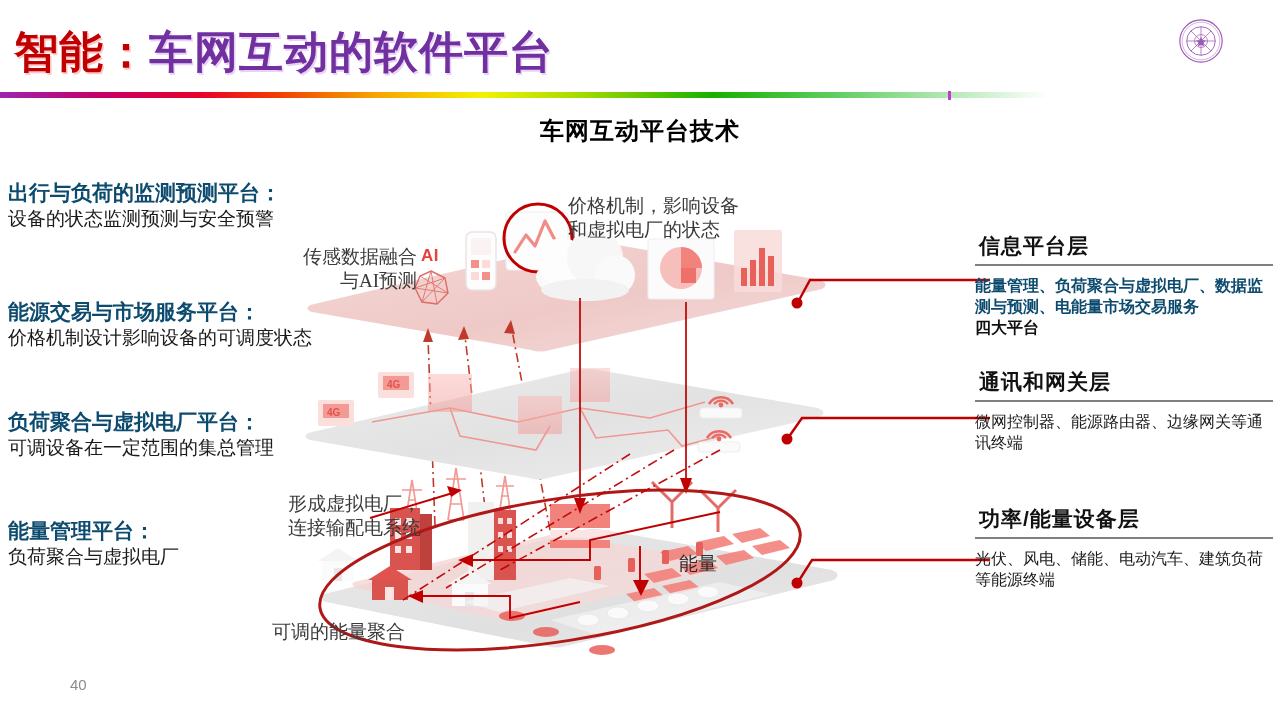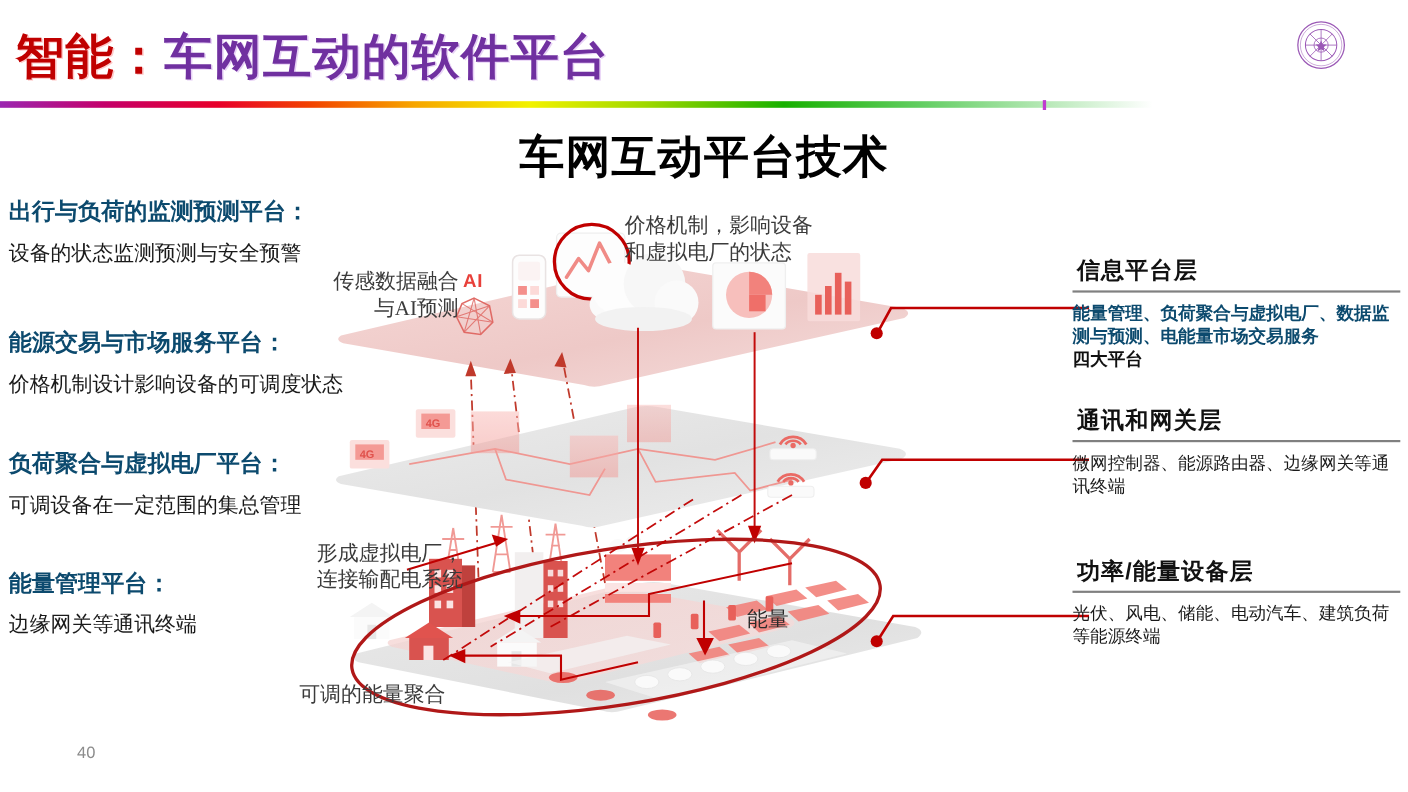--- a/index.html
+++ b/index.html
@@ -29,27 +29,27 @@
   .title-rule-tick{
     position:absolute;left:948px;top:91px;width:3px;height:9px;background:#C03BD0;
   }
 
   
   .logo{position:absolute;left:1178px;top:18px;width:46px;height:46px;}
 
   
   .center-heading{
     position:absolute;left:0;top:115px;width:1280px;text-align:center;
-    font-size:41px;font-weight:bold;color:#000;letter-spacing:1px;
+    font-size:24px;font-weight:bold;color:#000;letter-spacing:1px;
   }
 
   
   .lblock{position:absolute;left:8px;}
   .lblock .hd{font-size:21px;font-weight:bold;color:#0c4a6e;line-height:1.18;white-space:nowrap;}
-  .lblock .sb{font-size:19px;color:#1a1a1a;line-height:1.2;white-space:nowrap;margin-top:14px;}
+  .lblock .sb{font-size:19px;color:#1a1a1a;line-height:1.2;white-space:nowrap;margin-top:2px;}
   #lb1{top:181px;}
   #lb2{top:300px;}
   #lb3{top:410px;}
   #lb4{top:519px;}
 
   
   .callout{
     position:absolute;color:#3b3b3b;
     font-family:"Liberation Serif","DejaVu Serif",serif;
     font-size:19px;line-height:1.25;white-space:nowrap;
@@ -120,21 +120,21 @@
   <div class="lblock" id="lb2">
     <div class="hd">能源交易与市场服务平台：</div>
     <div class="sb">价格机制设计影响设备的可调度状态</div>
   </div>
   <div class="lblock" id="lb3">
     <div class="hd">负荷聚合与虚拟电厂平台：</div>
     <div class="sb">可调设备在一定范围的集总管理</div>
   </div>
   <div class="lblock" id="lb4">
     <div class="hd">能量管理平台：</div>
-    <div class="sb">边缘网关等通讯终端</div>
+    <div class="sb">负荷聚合与虚拟电厂</div>
   </div>
 
   <div class="figure">
     <svg width="740" height="520" viewBox="0 0 740 520">
       <defs>
         <linearGradient id="gTop" x1="0" y1="0" x2="1" y2="1">
           <stop offset="0%" stop-color="#f6d8d6"></stop>
           <stop offset="55%" stop-color="#eec9c7"></stop>
           <stop offset="100%" stop-color="#f5dedd"></stop>
         </linearGradient>

